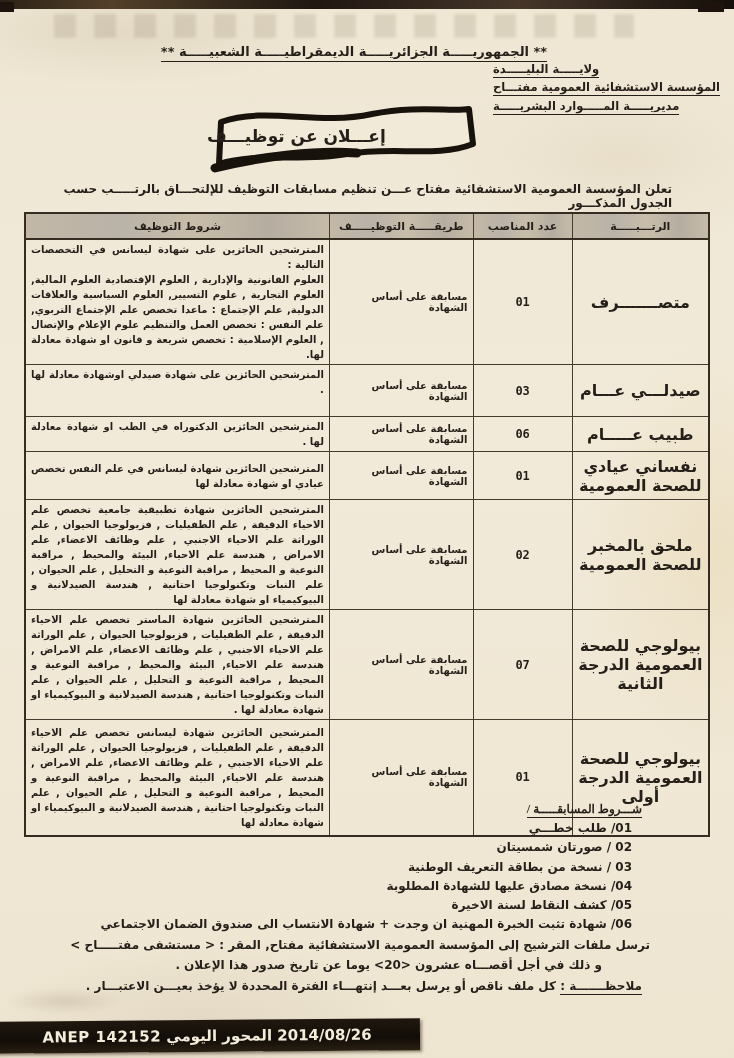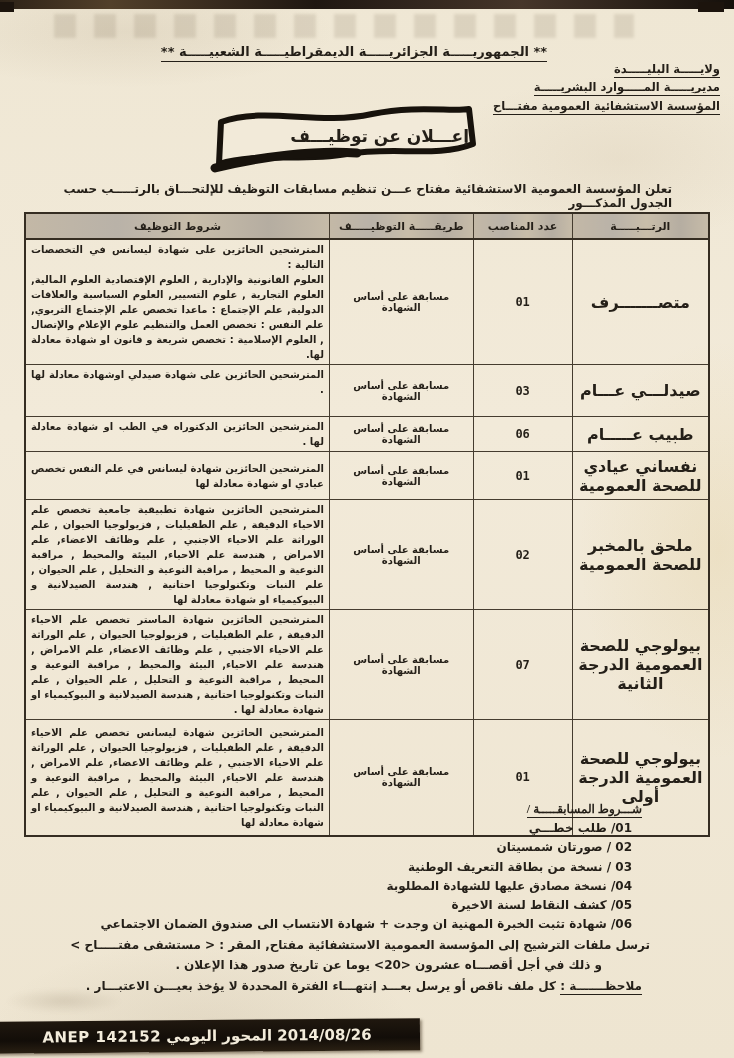--- a/index.html
+++ b/index.html
@@ -19,43 +19,43 @@
   .corner-mark{position:absolute;top:2px;width:26px;height:10px;background:#1c140d;}
   .bleed{position:absolute;top:14px;left:80px;width:580px;height:24px;opacity:.14;filter:blur(1.5px);
     background:repeating-linear-gradient(90deg,#6a5a42 0 22px, transparent 22px 40px);}
   .stain-smudge{position:absolute;bottom:44px;left:30px;width:120px;height:26px;opacity:.18;filter:blur(2px);
     background:radial-gradient(ellipse at center,#7a6a50,transparent 70%);}
 
   .republic{position:absolute;top:44px;left:0;right:0;text-align:center;
     font-size:13px;font-weight:bold;}
   .republic .txt{border-bottom:1.5px solid #241f18;padding-bottom:2px;}
 
-  .org-block{position:absolute;top:60px;right:14px;text-align:right;
+  .org-block{position:absolute;top:60px;right:14px;text-align:left;
     font-size:11.5px;font-weight:bold;line-height:1.6;}
   .org-block div span{border-bottom:1.3px solid #241f18;padding-bottom:1px;}
 
   .banner{position:absolute;top:100px;left:233px;width:276px;height:78px;}
   .banner svg{position:absolute;inset:0;width:100%;height:100%;}
-  .banner .banner-text{position:absolute;top:26px;left:0;right:14px;text-align:right;
+  .banner .banner-text{position:absolute;top:26px;left:0;right:14px;text-align:left;
     font-size:17px;font-weight:bold;letter-spacing:.5px;}
 
   .intro{position:absolute;top:182px;right:0;left:0;font-size:12px;font-weight:bold;margin-left:44px;}
   .intro .line1{padding:0 62px 0 20px;}
   .intro .line2{padding:6px 66px 0 0;}
 
   table.jobs{position:absolute;top:212px;right:24px;left:24px;width:686px;
     border-collapse:collapse;table-layout:fixed;}
   table.jobs th,table.jobs td{border:1.3px solid #453c2f;padding:2px 5px;}
   table.jobs{border:2.2px solid #352d22;}
   table.jobs thead th{
     background:linear-gradient(90deg,#c3b8a6,#b9b2a8 30%,#c8bda9 55%,#b5ada1 80%,#c6bba8);
     font-size:11px;font-weight:bold;height:20px;border-bottom:2.4px solid #352d22;}
   td.rank-cell{text-align:center;font-size:16px;font-weight:bold;vertical-align:middle;}
   td.pos-cell{text-align:center;font-size:12px;font-weight:bold;vertical-align:middle;font-family:"DejaVu Sans Mono","DejaVu Sans",sans-serif;}
-  td.method-cell{text-align:center;font-size:10px;font-weight:bold;vertical-align:middle;}
+  td.method-cell{text-align:right;font-size:10px;font-weight:bold;vertical-align:middle;}
   td.cond-cell{text-align:justify;font-size:10px;font-weight:bold;line-height:1.5;
     vertical-align:middle;white-space:pre-line;}
   tbody tr:nth-child(1){height:116px;}
   tbody tr:nth-child(2){height:52px;}
   tbody tr:nth-child(3){height:34px;}
   tbody tr:nth-child(4){height:48px;}
   tbody tr:nth-child(5){height:88px;}
   tbody tr:nth-child(6){height:92px;}
   tbody tr:nth-child(7){height:116px;}
   tbody tr:nth-child(2) td.cond-cell,
@@ -87,22 +87,22 @@
   <div class="corner-mark" style="right:10px;"></div>
   <div class="bleed"></div>
   <div class="stain-smudge"></div>
 
   <div class="republic">
     <span class="txt">** الجمهوريـــــة الجزائريـــــة الديمقراطيـــــة الشعبيـــــة **</span>
   </div>
 
   <div class="org-block">
     <div><span>ولايـــــة البليـــــدة</span></div>
+    <div><span>المؤسسة الاستشفائية العمومية مفتـــاح</span></div>
     <div><span>مديريـــــة المـــــوارد البشريـــــة</span></div>
-    <div><span>المؤسسة الاستشفائية العمومية مفتـــاح</span></div>
   </div>
 
   <div class="banner">
     <svg viewBox="0 0 276 78" aria-hidden="true">
       <path d="M14,22 C60,6 110,26 165,14 C210,5 245,12 262,9 L266,44 C230,58 185,46 140,54 C95,62 50,52 12,64 Z" fill="#f2ead9" stroke="#17120c" stroke-width="6" stroke-linejoin="round"></path>
       <path d="M8,68 C55,56 110,50 150,53" fill="none" stroke="#17120c" stroke-width="9" stroke-linecap="round"></path>
     </svg>
     <div class="banner-text">إعـــلان عن توظيـــف</div>
   </div>
 

